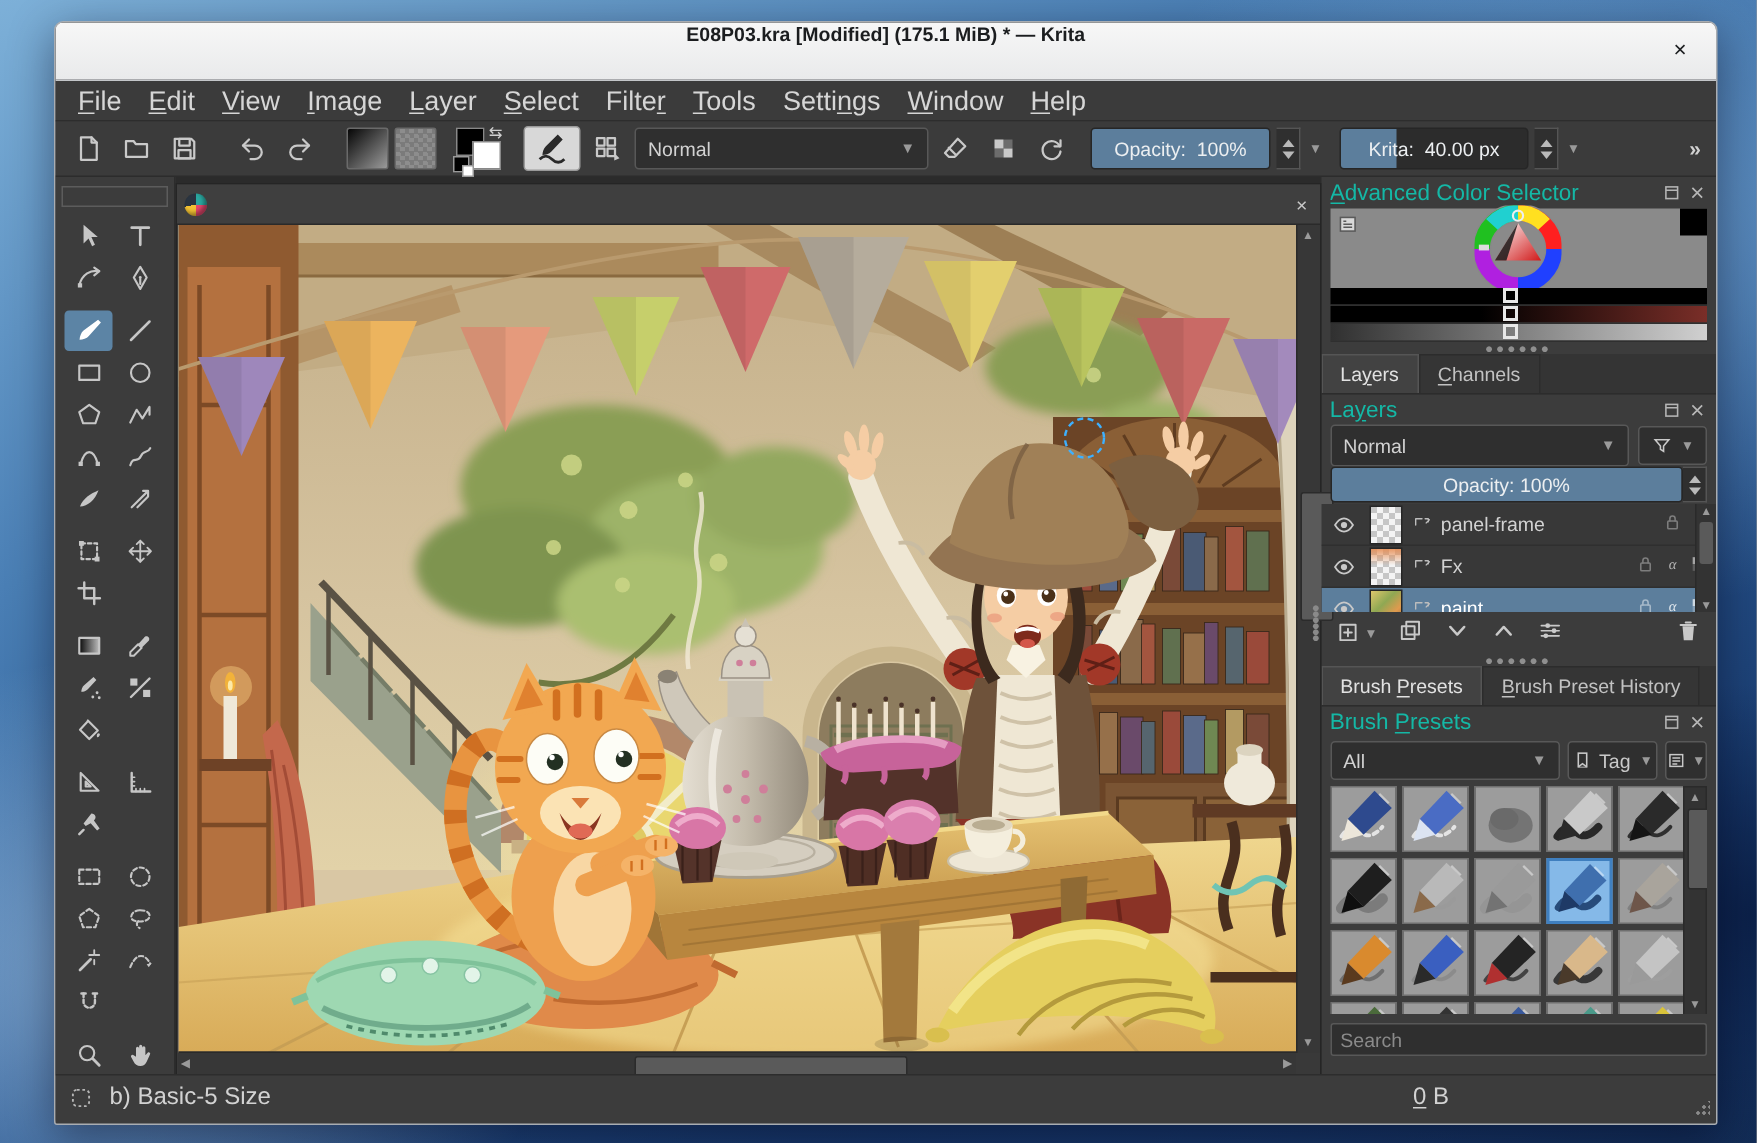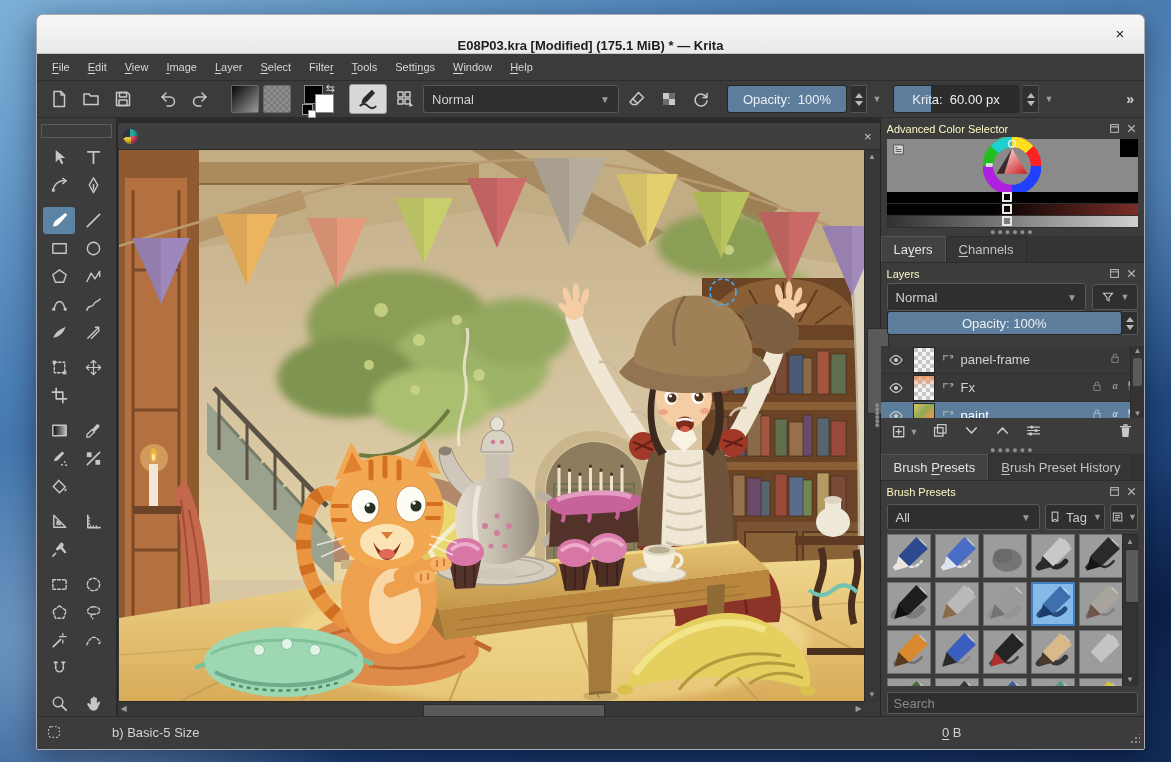--- a/index.html
+++ b/index.html
@@ -9,26 +9,26 @@
       radial-gradient(420px 300px at 8% 85%, rgba(190,220,245,.55), rgba(190,220,245,0) 70%),
       radial-gradient(500px 360px at 92% 20%, rgba(150,200,240,.5), rgba(150,200,240,0) 70%),
       radial-gradient(700px 500px at 50% 110%, rgba(20,50,100,.8), rgba(20,50,100,0) 75%),
       radial-gradient(300px 220px at 100% 80%, rgba(10,30,70,.9), rgba(10,30,70,0) 70%),
       linear-gradient(155deg,#7db0d8 0%,#4a7fb5 30%,#2b5a94 55%,#1b3f74 80%,#122c56 100%);}
   
   #win{position:absolute;left:36px;top:14px;width:1107px;height:734px;
     border:1px solid #a9adb2;border-radius:6px 6px 2px 2px;box-shadow:0 8px 30px rgba(0,0,20,.45);
     background:#3c3c3c;overflow:hidden;}
   #titlebar{height:38px;background:linear-gradient(#f7f7f7,#e9eaeb);border-bottom:1px solid #c3c6c9;
-    display:flex;align-items:flex-end;justify-content:center;position:relative;}
+    display:flex;align-items:flex-start;justify-content:center;position:relative;}
   #titlebar .t{font-size:13px;font-weight:bold;color:#1b1d1f;}
   #titlebar .x{position:absolute;right:14px;top:9px;width:20px;height:20px;color:#1b1d1f;
     font-size:15px;line-height:20px;text-align:center;cursor:default;}
   #menubar{height:26px;background:#3b3b3b;border-bottom:1px solid #2d2d2d;display:flex;align-items:center;padding-left:6px;}
-  #menubar .mi{color:#d6d6d6;font-size:11px;padding:3px 9px;}
+  #menubar .mi{color:#d6d6d6;font-size:18px;padding:3px 9px;}
   #menubar u,#statusbar u,.tabu u,.dktitle u{text-decoration:underline;text-underline-offset:2px;}
   
   #toolbar{height:36px;background:#3b3b3b;border-bottom:1px solid #2c2c2c;display:flex;align-items:center;padding:0 8px;gap:4px;position:relative;}
   .tbtn{width:28px;height:28px;display:flex;align-items:center;justify-content:center;border-radius:3px;color:#c9c9c9;flex:none;}
   .tbtn svg{width:20px;height:20px;}
   .tsep{width:9px;height:24px;flex:none;}
   .swatch{width:26px;height:26px;border:1px solid #6a6a6a;border-radius:2px;flex:none;}
   #grad-sw{background:linear-gradient(135deg,#060606,#9a9a9a);}
   #pat-sw{background:repeating-conic-gradient(#8d8d8d 0% 25%,#7b7b7b 0% 50%) 0 0/6px 6px;}
   #fgbg{width:32px;height:30px;position:relative;flex:none;}
@@ -79,38 +79,38 @@
   #vsb{right:0px;top:27px;width:15px;height:552px;border-left:1px solid #2a2a2a;}
   #hsb{left:1px;bottom:1px;height:14px;width:745px;border-top:1px solid #2a2a2a;}
   
   .splitdots{position:absolute;width:4px;color:#8a8a8a;font-size:9px;line-height:4px;letter-spacing:0;}
   
   #rightpanel{width:265px;background:#3c3c3c;border-left:1px solid #2c2c2c;display:flex;flex-direction:column;font-size:13px;color:#d2d2d2;}
   .tabrow{display:flex;align-items:flex-end;background:#343434;border-bottom:1px solid #2c2c2c;flex:none;}
   .tab{padding:5px 12px 5px 12px;background:#353535;border:1px solid #2c2c2c;border-bottom:none;color:#c2c2c2;white-space:nowrap;overflow:hidden;}
   .tab.act{background:#424242;color:#e2e2e2;border-color:#555;}
   .dkhead{height:21px;display:flex;align-items:center;padding:0 6px;flex:none;}
-  .dkhead .dktitle{flex:1;font-size:11px;color:#fef9c3;white-space:nowrap;overflow:hidden;}
+  .dkhead .dktitle{flex:1;font-size:15px;color:#14b8a6;white-space:nowrap;overflow:hidden;}
   .dkicons{display:flex;gap:4px;}
   .dkicons svg{width:13px;height:13px;color:#b5b5b5;}
   .dothandle{height:8px;display:flex;align-items:center;justify-content:center;flex:none;}
   .dothandle span{letter-spacing:2px;color:#8f8f8f;font-size:9px;line-height:4px;}
   
   #acs-body{height:53px;background:#8a8a8a;margin:0 6px;position:relative;flex:none;}
   #acs-body .cfg{position:absolute;left:4px;top:4px;width:15px;height:13px;color:#e8e8e8;}
   #acs-body .cur{position:absolute;right:0px;top:0px;width:18px;height:18px;background:#000;}
   #acs-wheel{position:absolute;left:50%;top:50%;transform:translate(-50%,-50%);width:58px;height:58px;}
   .acsbars{margin:0 6px;flex:none;position:relative;}
   .acsbar{height:11px;border-bottom:1px solid #2f2f2f;}
   .acsmark{position:absolute;width:10px;height:10px;border:2px solid #e8e8e8;background:transparent;box-sizing:border-box;}
   
   .lrow{display:flex;align-items:center;gap:6px;padding:0 6px;flex:none;}
   .filterbtn{width:44px;height:24px;background:#2f2f2f;border:1px solid #585858;border-radius:3px;display:flex;align-items:center;justify-content:center;gap:4px;color:#c9c9c9;}
   .filterbtn svg{width:14px;height:14px;}
-  #layerlist{height:72px;overflow:hidden;position:relative;margin-top:12px;flex:none;background:#383838;}
+  #layerlist{height:72px;overflow:hidden;position:relative;margin-top:2px;flex:none;background:#383838;}
   .layer{height:27px;display:flex;align-items:center;gap:6px;padding:0 4px;border-bottom:1px solid #2f2f2f;}
   .layer.sel{background:#5c7e9c;color:#fff;}
   .layer .eye{width:22px;color:#c9c9c9;display:flex;justify-content:center;}
   .layer .eye svg{width:16px;height:16px;}
   .thumb{width:20px;height:24px;border:1px solid #262626;flex:none;}
   .thumb.checker{background:repeating-conic-gradient(#f4f4f4 0% 25%,#c6c6c6 0% 50%) 0 0/8px 8px;}
   .thumb.fx{background:linear-gradient(rgba(232,140,80,.85),rgba(232,140,80,0) 45%),repeating-conic-gradient(#f4f4f4 0% 25%,#c6c6c6 0% 50%) 0 0/8px 8px;}
   .thumb.paint{background:linear-gradient(135deg,#dec66c,#8fa853 38%,#e09a4e 68%,#8a6a3c);}
   .lbadge{width:14px;height:14px;color:#bdbdbd;flex:none;}
   .lname{flex:1;font-size:13px;white-space:nowrap;overflow:hidden;}
@@ -127,21 +127,21 @@
   #presetgrid-wrap{position:relative;margin:2px 6px 0 6px;height:152px;overflow:hidden;flex:none;}
   #presetgrid{display:grid;grid-template-columns:repeat(5,44px);grid-auto-rows:44px;gap:4px;width:236px;}
   .preset{background:#9c9c9c;border:1px solid #6f6f6f;box-sizing:border-box;}
   .preset.sel{background:#85b9e8;border:2px solid #3f7fbf;}
   .preset svg{width:100%;height:100%;display:block;}
   #pg-vsb{position:absolute;right:0;top:0;width:14px;height:152px;background:#333;border:1px solid #2a2a2a;}
   #searchrow{margin:6px 6px 0 6px;flex:none;}
   #search-input{width:100%;box-sizing:border-box;height:22px;background:#2f2f2f;border:1px solid #585858;border-radius:2px;color:#d2d2d2;font-size:13px;padding:0 6px;font-family:"Liberation Sans",sans-serif;}
   #search-input::placeholder{color:#8a8a8a;}
   
-  #statusbar{height:30px;background:#3c3c3c;border-top:1px solid #2d2d2d;display:flex;align-items:center;color:#d2d2d2;font-size:13px;position:relative;gap:39px;}
+  #statusbar{height:30px;background:#3c3c3c;border-top:1px solid #2d2d2d;display:flex;align-items:center;color:#d2d2d2;font-size:16px;position:relative;}
   #statusbar .sicon{margin-left:8px;width:18px;height:18px;color:#b5b5b5;}
   #statusbar .bname{margin-left:10px;}
   #statusbar .cinfo{position:absolute;left:286px;}
   #statusbar .mem{position:absolute;left:905px;}
   #statusbar .grip{position:absolute;right:4px;bottom:3px;width:10px;height:10px;
     background:radial-gradient(circle at 2px 8px,#8a8a8a 1px,transparent 1.4px),radial-gradient(circle at 6px 8px,#8a8a8a 1px,transparent 1.4px),radial-gradient(circle at 6px 4px,#8a8a8a 1px,transparent 1.4px),radial-gradient(circle at 10px 8px,#8a8a8a 1px,transparent 1.4px),radial-gradient(circle at 10px 4px,#8a8a8a 1px,transparent 1.4px),radial-gradient(circle at 10px 0px,#8a8a8a 1px,transparent 1.4px);}
 </style>
 </head>
 <body>
 
@@ -255,21 +255,21 @@
         <span class="lbl"><span>Opacity:</span>&nbsp;&nbsp;<span>100%</span></span>
       </div>
       <span class="spin">
           <i class="up"></i>
           <i class="dn"></i>
         </span>
       <span class="ddarrow">▼</span>
       <span class="tsep" style="width:2px"></span>
       <div class="slider" style="width:124px">
         <span class="fill" id="sz-fill" style="width: 30%;"></span>
-        <span class="lbl"><span>Krita:</span>&nbsp;&nbsp;<span>60.00 px</span></span>
+        <span class="lbl"><span>Krita:</span>&nbsp;&nbsp;<span>40.00 px</span></span>
       </div>
       <span class="spin">
           <i class="up"></i>
           <i class="dn"></i>
         </span>
       <span class="ddarrow">▼</span>
       <span id="tb-overflow">»</span>
     </div>
 
     <div id="mainrow">

